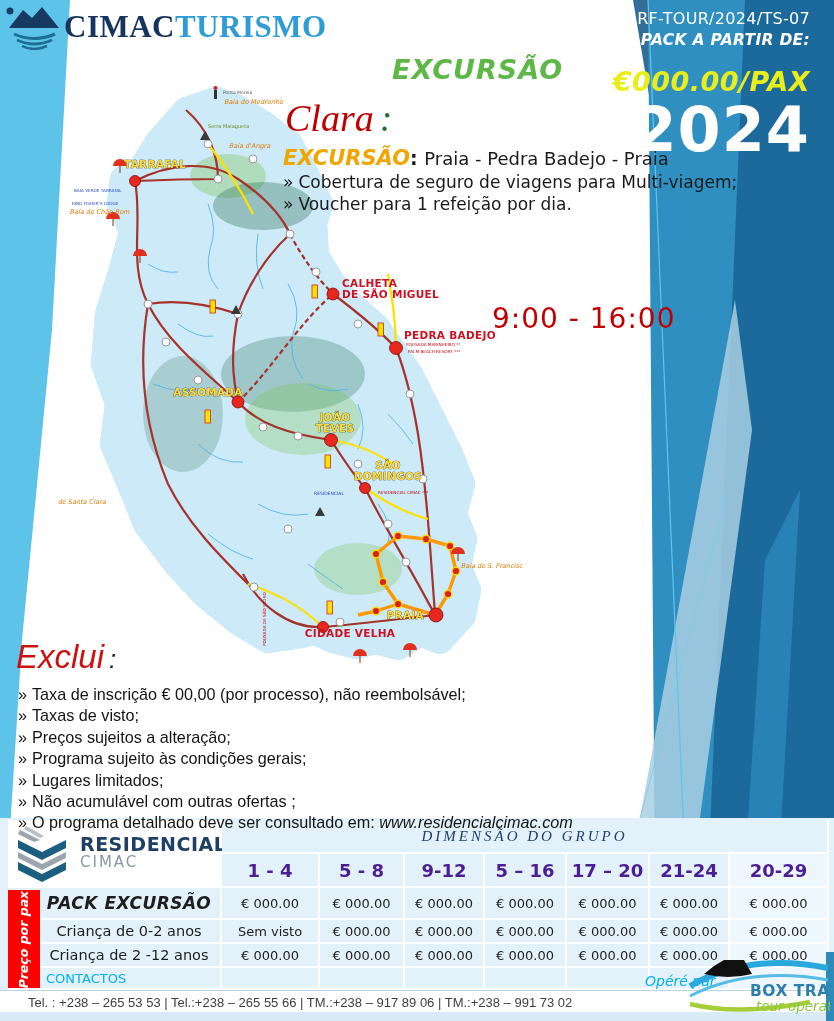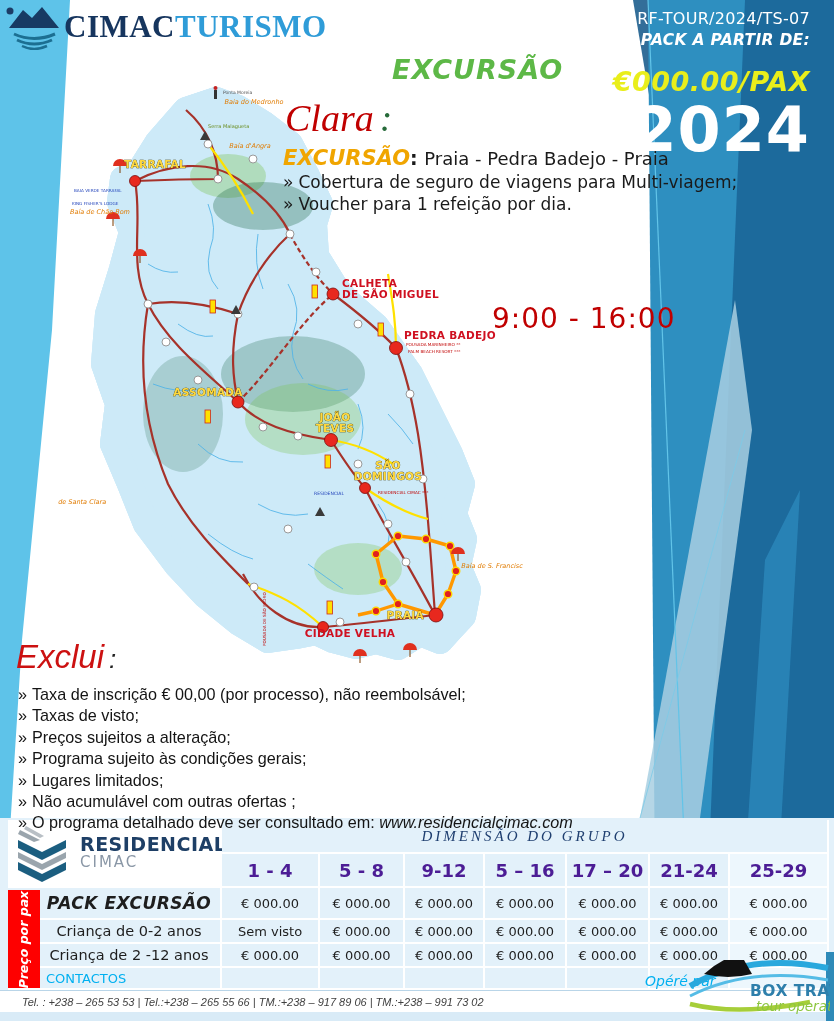--- a/index.html
+++ b/index.html
@@ -81,22 +81,22 @@
   .rowlab{font-size:14.5px;padding-left:30px}
   .packlab{font-weight:bold;font-style:italic;font-size:17px;letter-spacing:.5px}
   .contact-lab{justify-content:flex-start;padding-left:38px;color:#00b0f0;font-size:13px}
   #side-label{left:8px;top:890px;width:32px;height:98px;background:#fe0000;z-index:4;
         display:flex;align-items:center;justify-content:center}
   #side-label span{transform:rotate(-90deg);white-space:nowrap;color:#fff;font-style:italic;
         font-weight:bold;font-size:12.5px}
   #opere{left:645px;top:973px;z-index:5;color:#00b0f0;font-style:italic;font-size:14px}
   #phone-bar{left:0;top:990px;width:834px;height:22px;background:#fff;z-index:4;
         border-top:1px solid #b9d5e8;display:flex;align-items:center}
-  #phone-bar span{margin-left:22px;font-family:"Liberation Sans",sans-serif;font-style:italic;
-        font-size:11px;color:#3f3f3f;white-space:nowrap}
+  #phone-bar span{margin-left:28px;font-family:"Liberation Sans",sans-serif;
+        font-size:13px;color:#3f3f3f;white-space:nowrap}
   #bottom-strip{left:0;top:1012px;width:834px;height:9px;background:#d9ebf7;z-index:4}
   #right-bar{left:826px;top:952px;width:8px;height:69px;background:#2e8ab8;z-index:6}
 
   
   #res-logo{display:flex;align-items:center;gap:8px}
   #res-text .l1{font-weight:bold;font-size:19px;color:#1e3f66;letter-spacing:.5px;line-height:1.05}
   #res-text .l2{font-size:15px;color:#8a97a6;letter-spacing:2px;line-height:1.05}
 
   
   #bt-logo{left:688px;top:950px;width:142px;height:70px;z-index:6}
@@ -344,21 +344,21 @@
         </div>
       </div>
     </div>
     <div class="cell dim-cell">DIMENSÃO DO GRUPO</div>
   <div class="cell head">1 - 4</div>
       <div class="cell head">5 - 8</div>
       <div class="cell head">9-12</div>
       <div class="cell head">5 – 16</div>
       <div class="cell head">17 – 20</div>
       <div class="cell head">21-24</div>
-      <div class="cell head lastcol">25-29</div>
+      <div class="cell head lastcol">20-29</div>
       <div class="cell rowlab packlab">PACK EXCURSÃO</div>
       <div class="cell val">€ 000.00</div>
       <div class="cell val">€ 000.00</div>
       <div class="cell val">€ 000.00</div>
       <div class="cell val">€ 000.00</div>
       <div class="cell val">€ 000.00</div>
       <div class="cell val">€ 000.00</div>
       <div class="cell val lastcol">€ 000.00</div>
       <div class="cell rowlab">Criança de  0-2 anos</div>
       <div class="cell val">Sem visto</div>

